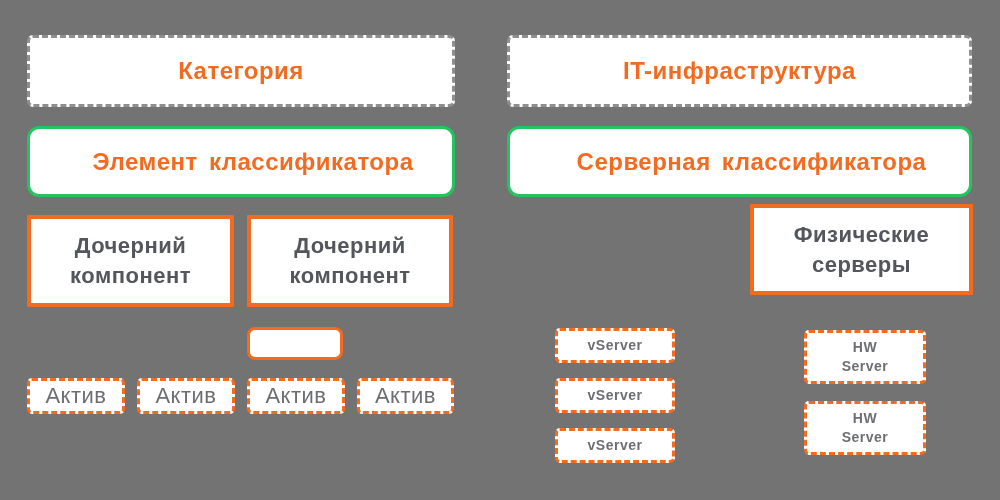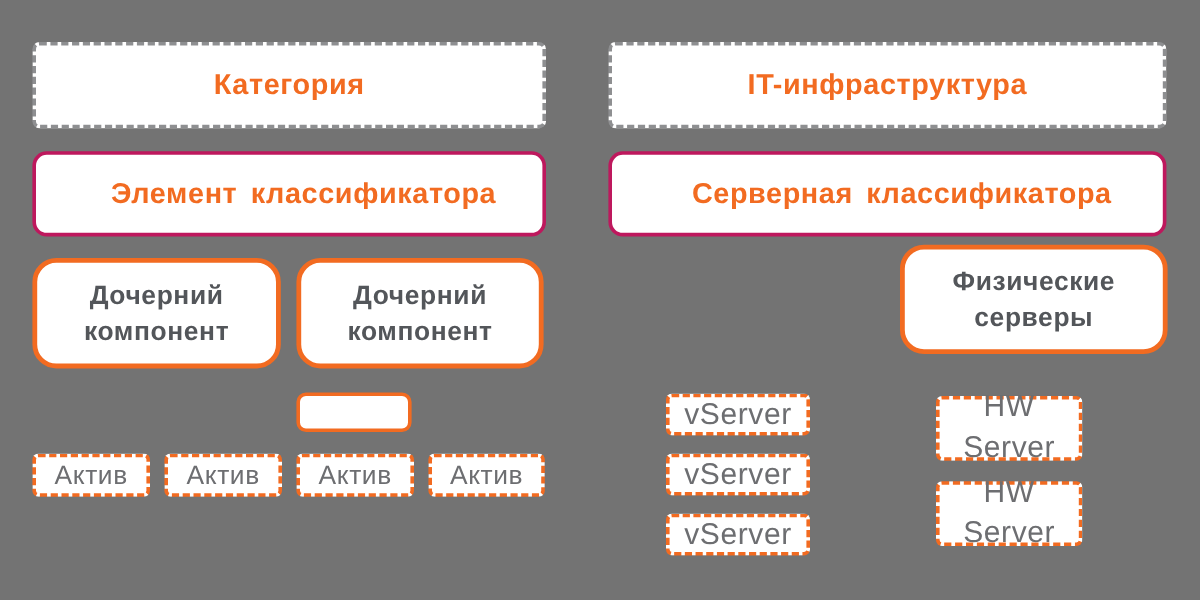--- a/index.html
+++ b/index.html
@@ -22,27 +22,27 @@
     align-items: center;
     justify-content: center;
     text-align: center;
     background: #ffffff;
   }
   .dashed-gray {
     border: 3px dashed #8e8f91;
     border-radius: 6px;
   }
   .solid-gray {
-    border: 3px solid #be185d;
+    border: 3px solid #22c55e;
     border-radius: 12px;
     padding-left: 24px;
   }
   .solid-orange {
     border: 4px solid #f26b21;
-    border-radius: 20px;
+    border-radius: 1px;
   }
   .dashed-orange {
     border: 3px dashed #f26b21;
     border-radius: 5px;
   }
   .title-text {
     color: #f26b21;
     font-weight: bold;
     font-size: 24px;
     letter-spacing: 0.5px;
@@ -56,21 +56,21 @@
     letter-spacing: 0.5px;
     white-space: pre-line;
   }
   .leaf-text {
     color: #6d6e71;
     font-size: 22px;
     letter-spacing: 0.5px;
     white-space: pre-line;
     line-height: 1.35;
   }
-  .leaf-text.small { font-size: 25px; }
+  .leaf-text.small { font-size: 14px; font-weight: bold; }
 
   
   .l-category   { left: 27px;  top: 35px;  width: 428px; height: 72px; }
   .l-classifier { left: 27px;  top: 126px; width: 428px; height: 71px; }
   .l-child1     { left: 27px;  top: 215px; width: 207px; height: 92px; }
   .l-child2     { left: 247px; top: 215px; width: 206px; height: 92px; }
   .l-small      { left: 247px; top: 327px; width: 96px;  height: 33px; border-width: 3.5px; border-radius: 8px; }
   .l-asset      { top: 378px; height: 36px; width: 98px; }
   .l-asset-1 { left: 27px; }
   .l-asset-2 { left: 137px; }
@@ -79,21 +79,21 @@
 
   
   .r-category   { left: 507px; top: 35px;  width: 465px; height: 72px; justify-content: center; }
   .r-classifier { left: 507px; top: 126px; width: 465px; height: 71px; }
   .r-child1     { left: 505px; top: 217px; width: 223px; height: 91px; }
   .r-child2     { left: 750px; top: 204px; width: 223px; height: 91px; }
   .r-vserver    { left: 555px; width: 120px; height: 35px; }
   .r-vserver-1 { top: 328px; }
   .r-vserver-2 { top: 378px; }
   .r-vserver-3 { top: 428px; }
-  .r-hw         { left: 780px; width: 122px; height: 54px; }
+  .r-hw         { left: 804px; width: 122px; height: 54px; }
   .r-hw-1 { top: 330px; }
   .r-hw-2 { top: 401px; }
 </style>
 </head>
 <body>
 
 <div class="canvas">
 
   <div class="box dashed-gray l-category">
     <span class="title-text">Категория</span>

